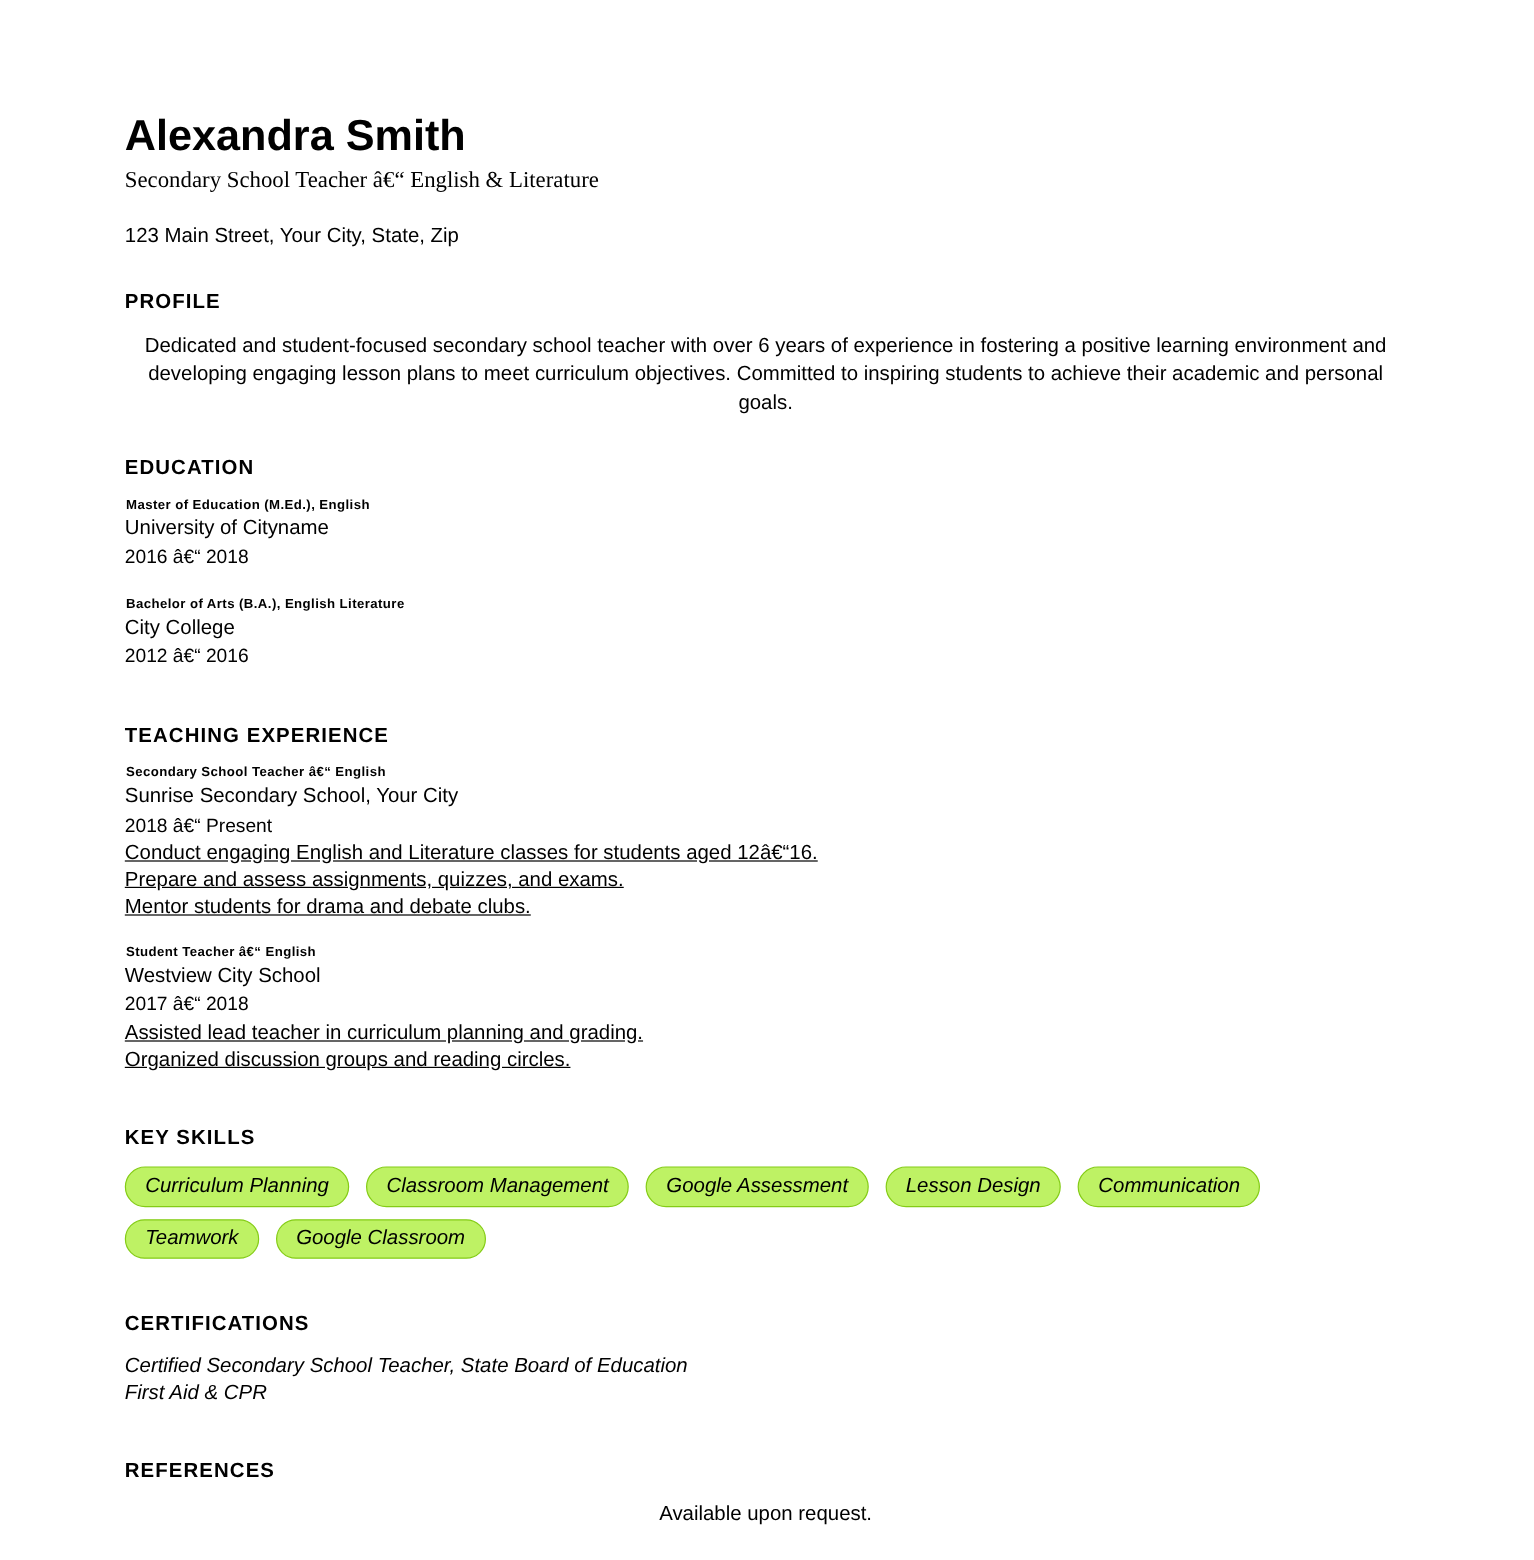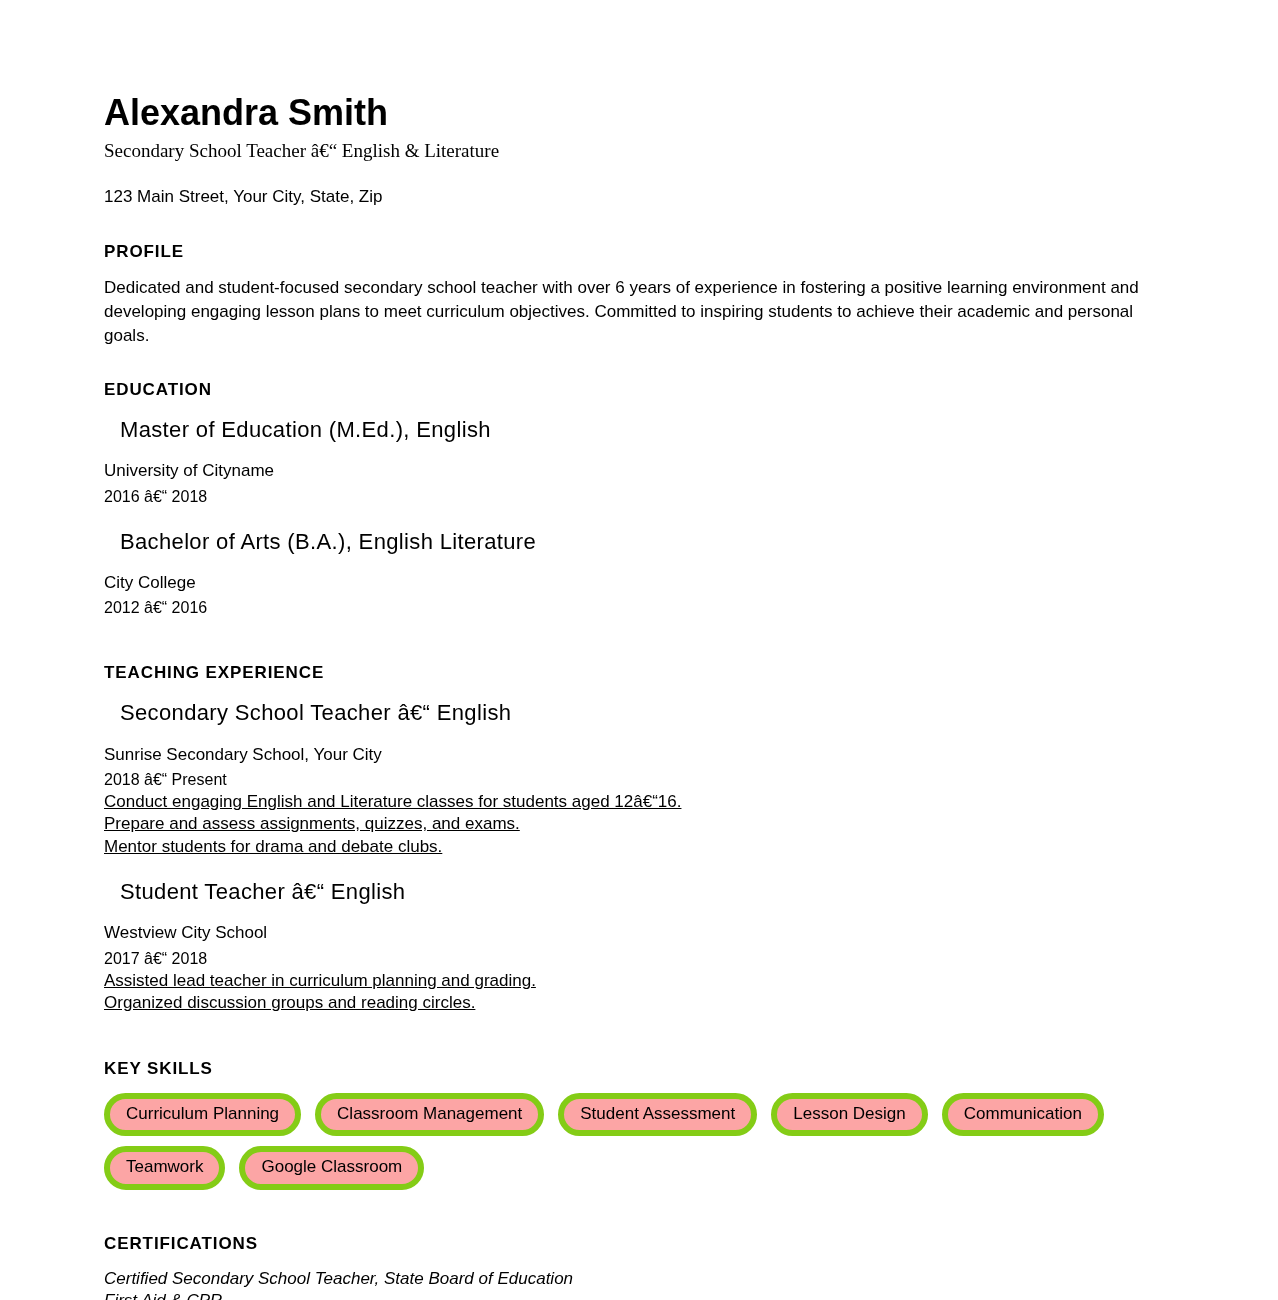--- a/index.html
+++ b/index.html
@@ -53,33 +53,34 @@
     letter-spacing: 0.9px;
     margin: 0 0 14px 0;
     text-transform: uppercase;
   }
 
   .body-text {
     font-size: 17px;
     line-height: 1.42;
     margin: 0;
     max-width: 1070px;
+    text-align: center;
   }
 
   .entry {
     margin-bottom: 20px;
   }
   .entry:last-child { margin-bottom: 0; }
 
   .entry-title {
-    font-size: 22px;
-    font-weight: normal;
+    font-size: 11px;
+    font-weight: bold;
     letter-spacing: 0.35px;
     line-height: 1.28;
-    margin: 16px;
+    margin: 1px;
   }
 
   .entry-sub {
     font-size: 17px;
     line-height: 1.25;
     margin: 0;
   }
 
   .entry-date {
     font-size: 16px;
@@ -96,28 +97,29 @@
 
   .skills {
     display: flex;
     flex-wrap: wrap;
     gap: 10px 14px;
     max-width: 1000px;
     margin-top: 2px;
   }
 
   .skill-pill {
-    border: 6px solid #84cc16;
+    border: 1px solid #84cc16;
     border-radius: 999px;
     padding: 5px 16px 6px 16px;
     font-size: 17px;
     line-height: 1.2;
-    background: #fca5a5;
+    background: #bef264;
     color: #000000;
     white-space: nowrap;
+    font-style: italic;
   }
 
   .cert-list p {
     font-size: 17px;
     line-height: 1.32;
     margin: 0;
     font-style: italic;
   }
 
   .section-gap-lg { margin-top: 44px; }
@@ -173,21 +175,21 @@
       <p class="entry-line">Assisted lead teacher in curriculum planning and grading.</p>
       <p class="entry-line">Organized discussion groups and reading circles.</p>
     </div>
   </div>
 
   <div class="section section-gap-lg">
     <h2 class="section-title">KEY SKILLS</h2>
     <div class="skills">
       <span class="skill-pill">Curriculum Planning</span>
       <span class="skill-pill">Classroom Management</span>
-      <span class="skill-pill">Student Assessment</span>
+      <span class="skill-pill">Google Assessment</span>
       <span class="skill-pill">Lesson Design</span>
       <span class="skill-pill">Communication</span>
       <span class="skill-pill">Teamwork</span>
       <span class="skill-pill">Google Classroom</span>
     </div>
   </div>
 
   <div class="section section-gap-lg">
     <h2 class="section-title">CERTIFICATIONS</h2>
     <div class="cert-list">

